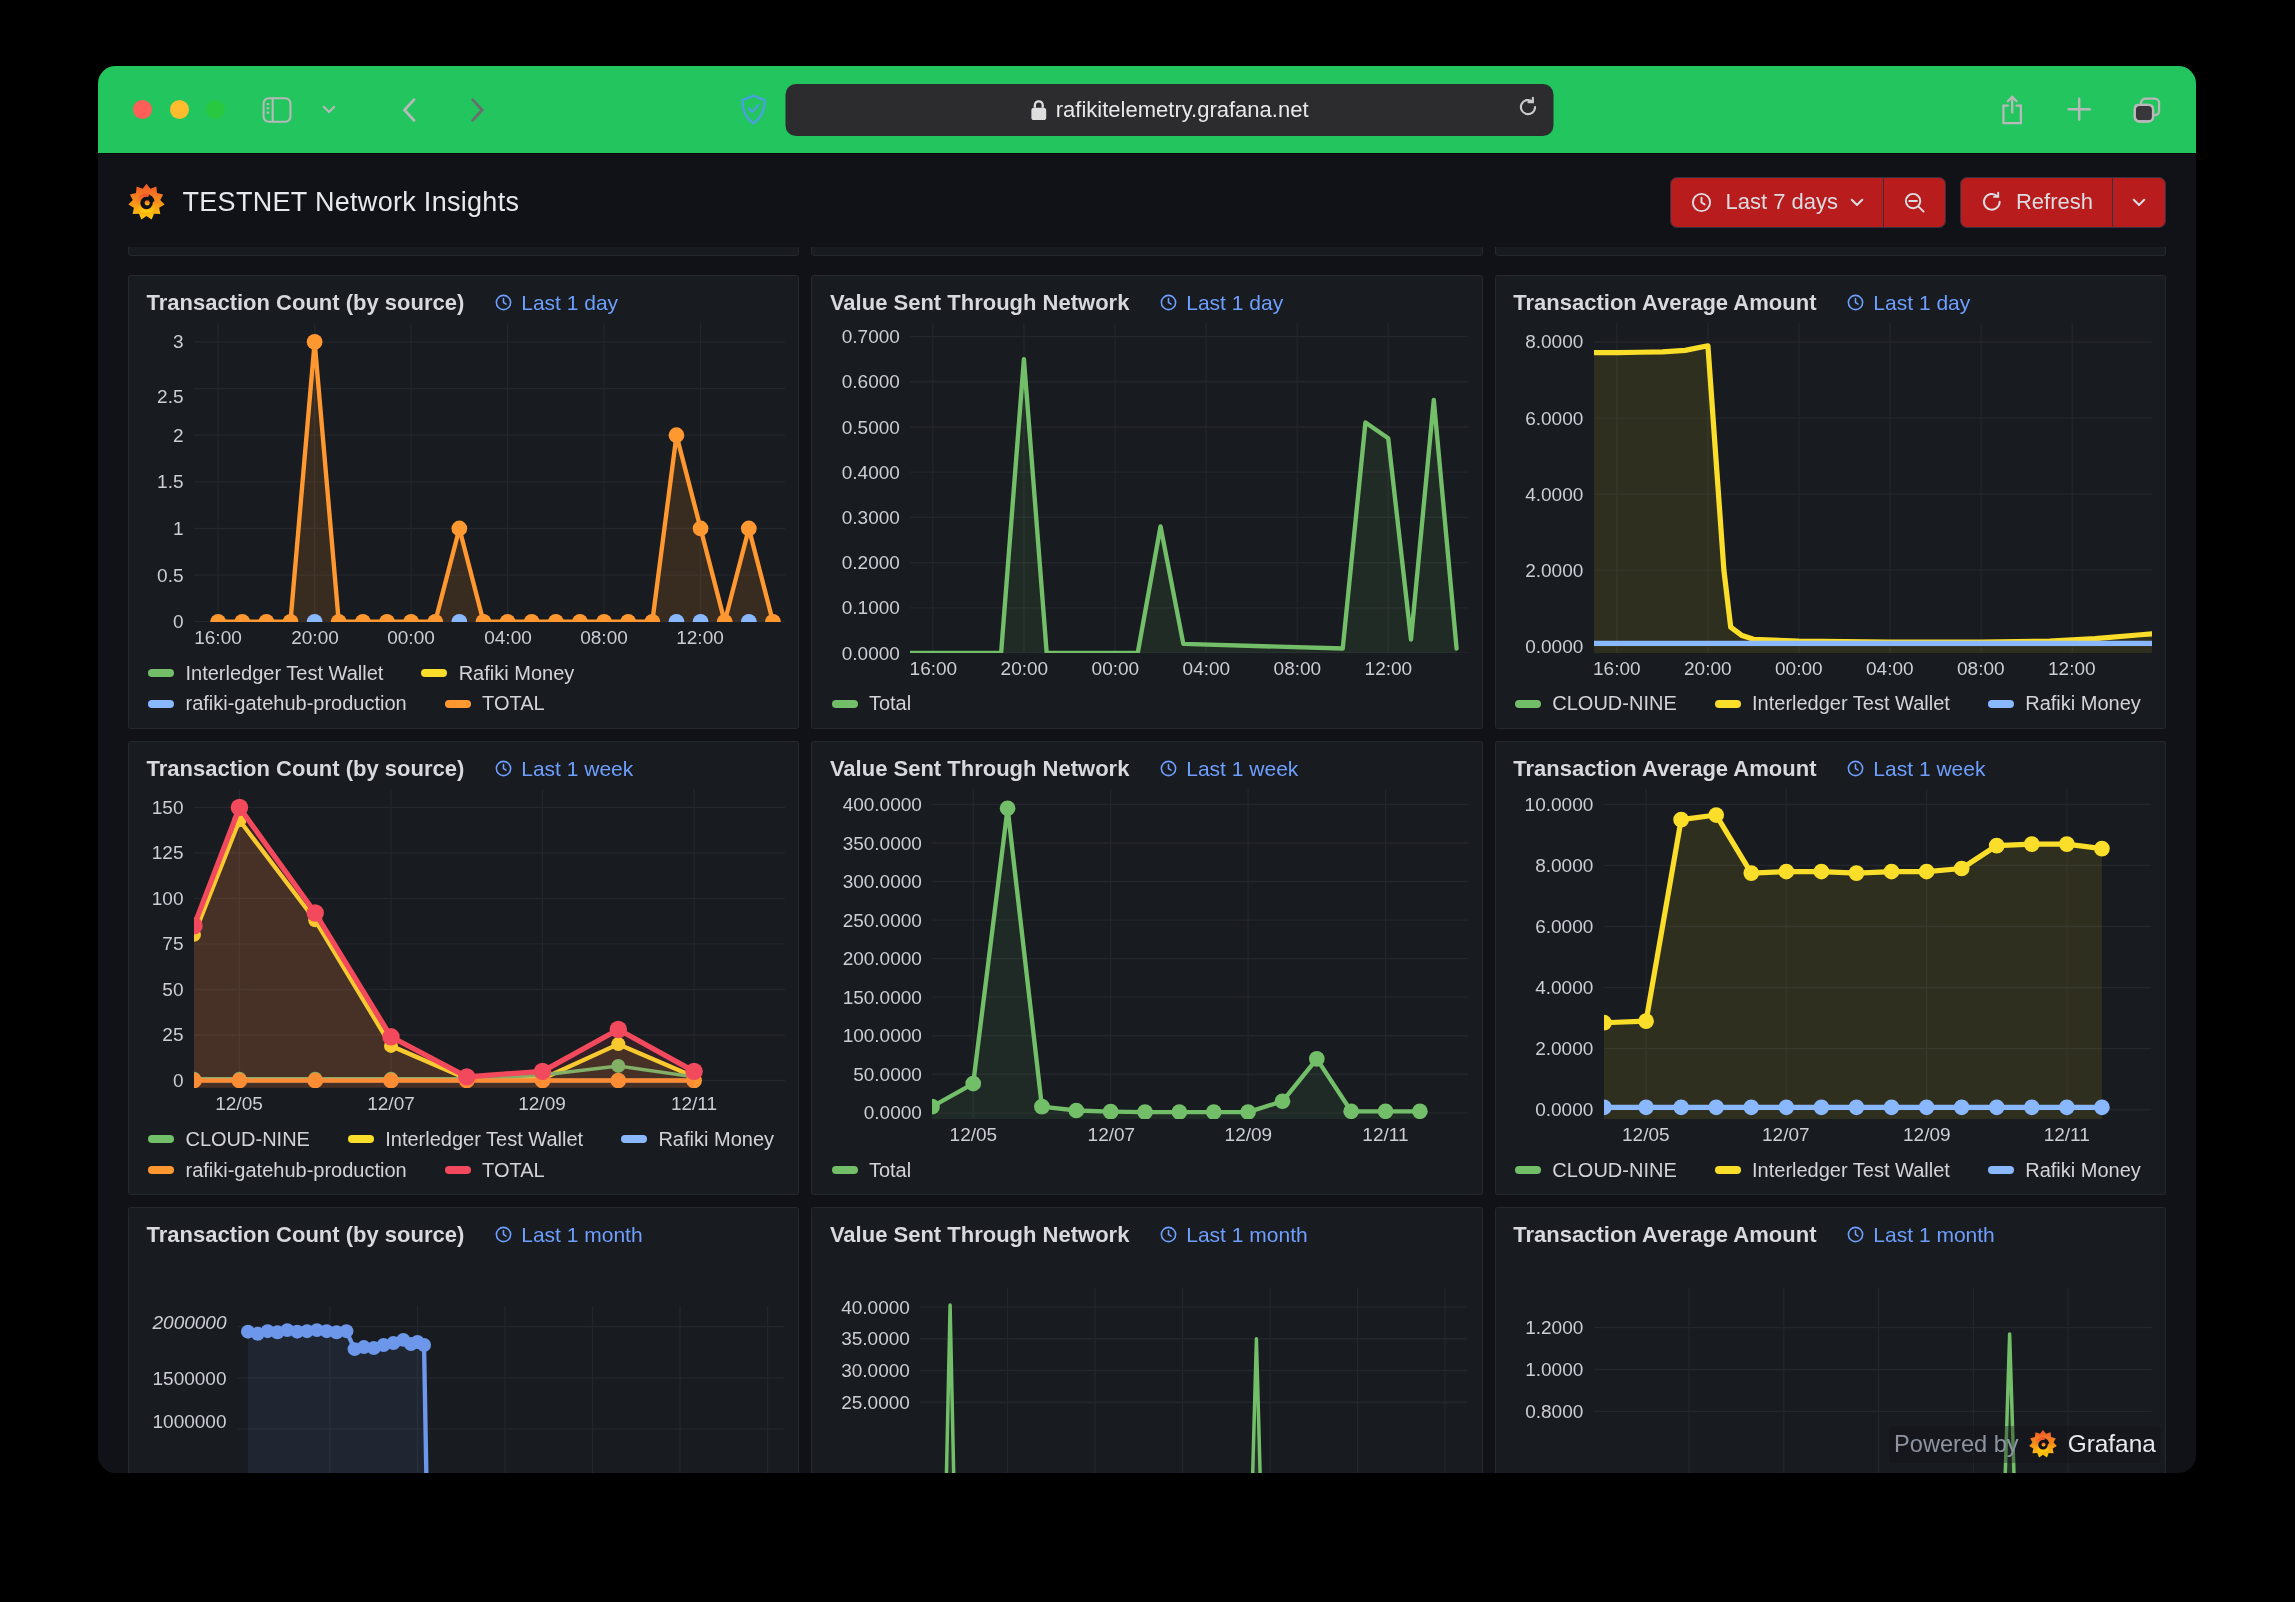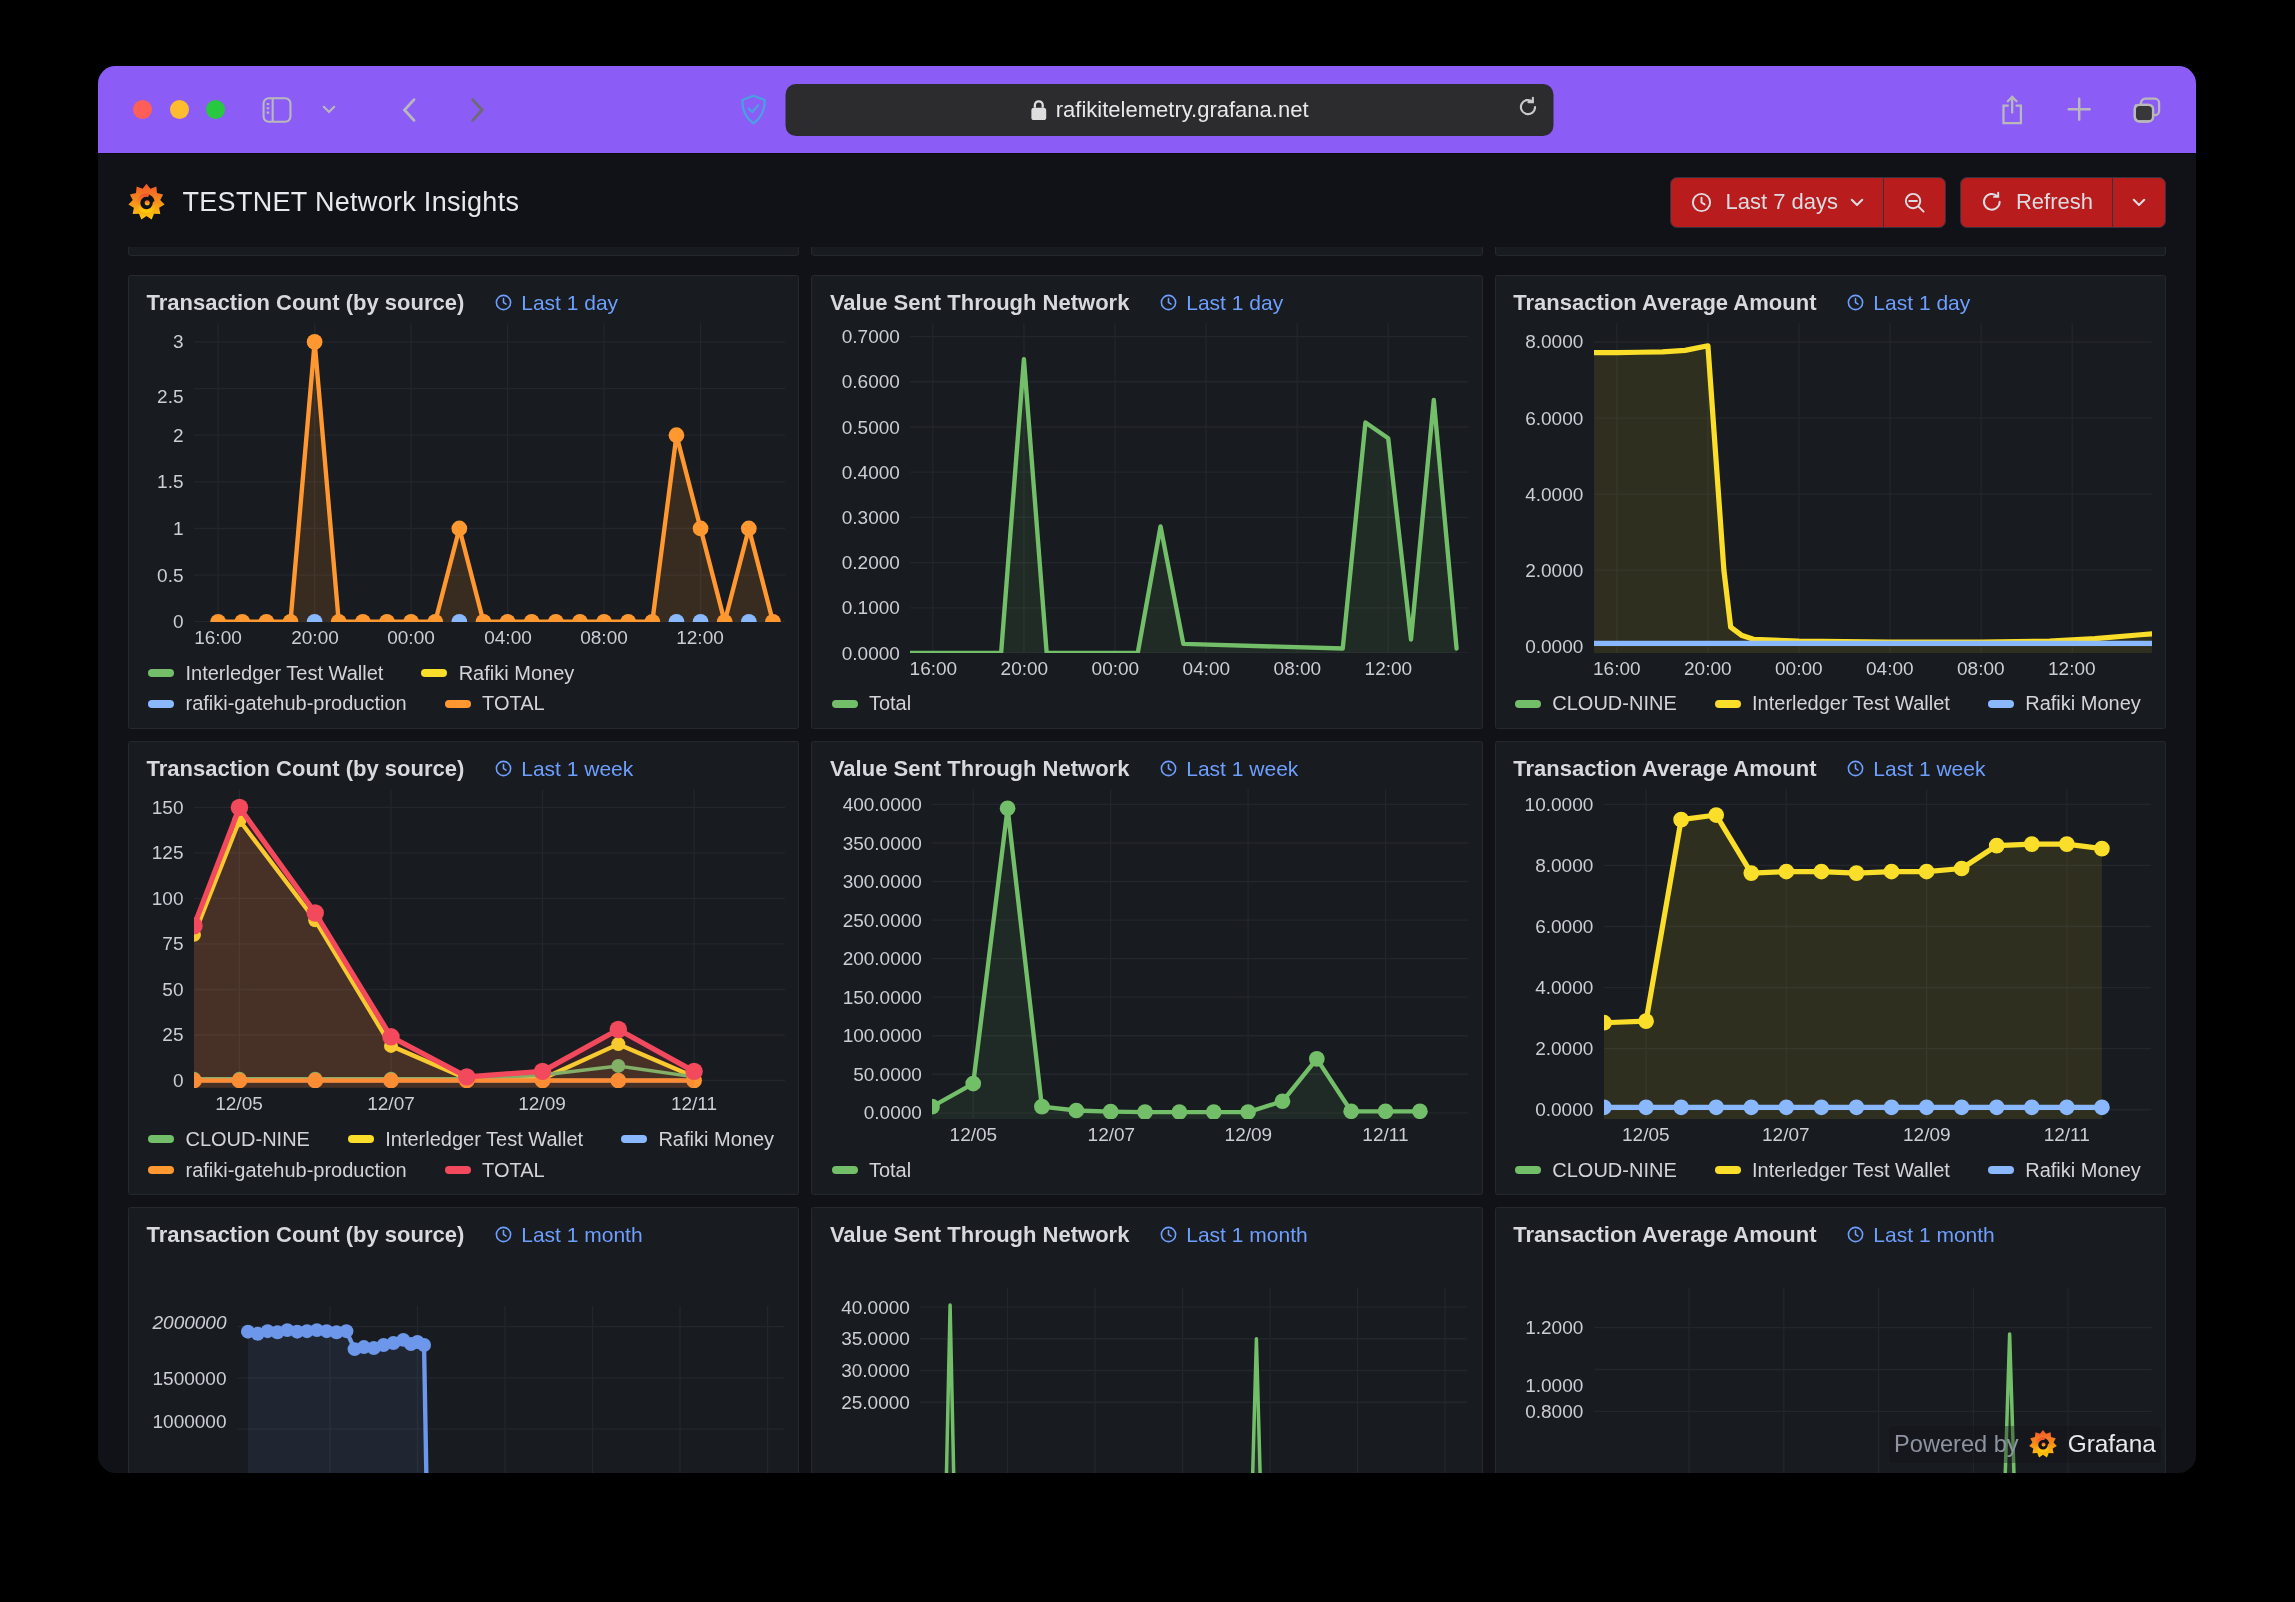--- a/index.html
+++ b/index.html
@@ -8,21 +8,21 @@
     font-family:"Liberation Sans", sans-serif;
     -webkit-font-smoothing:antialiased;
   }
   .window{
     position:absolute;left:98px;top:66px;width:2098px;height:1407px;
     background:#111217;border-radius:17.5px;overflow:hidden;
     box-shadow:0 26px 79px rgba(0,0,0,.85);
   }
   
   .chrome{
-    height:87px;background:#8b5cf6;border-bottom:0.9px solid #0a0a0c;
+    height:87px;background:#22c55e;border-bottom:0.9px solid #0a0a0c;
     display:flex;align-items:center;padding:0 35px;position:relative;
   }
   .lights{display:flex;gap:17.5px;align-items:center;}
   .light{width:19px;height:19px;border-radius:50%;}
   .light.red{background:#ff5f57;} .light.yel{background:#febc2e;} .light.grn{background:#28c840;}
   .chrome-ico{color:#b9b9bb;display:flex;align-items:center;justify-content:center;}
   .chrome-ico.dim{color:#6c6c6f;}
   .chrome-left{display:flex;align-items:center;gap:30px;margin-left:37px;}
   .url-wrap{position:absolute;left:50%;top:50%;transform:translate(-50%,-50%);display:flex;align-items:center;gap:19px;}
   .url-pill{
@@ -811,21 +811,21 @@
               <svg width="19" height="19" viewBox="0 0 24 24" fill="none" stroke="currentColor" stroke-width="2">
                 <circle cx="12" cy="12" r="9"></circle>
                 <path d="M12 7v5l3.2 2" stroke-linecap="round"></path>
               </svg>
               <span>Last 1 month</span>
             </div>
           </div>
           <div class="chart" style="margin-top: 40px; flex: 0 0 349px; height: 349px;">
             <div class="yaxis" style="width: 84px;">
               <div class="ylab" style="top: 28px;">1.2000</div>
-              <div class="ylab" style="top: 70px; margin-top: 16px;">1.0000</div>
+              <div class="ylab" style="top: 70px;">1.0000</div>
               <div class="ylab" style="top: 112px;">0.8000</div>
             </div>
             <div class="plot">
               <svg width="558" height="349" viewBox="0 0 639 400">
                 <line x1="0" x2="639" y1="45.50898203592813" y2="45.50898203592813" stroke="#23262c" stroke-width="1.5"></line>
                 <line x1="0" x2="639" y1="93.4131736526946" y2="93.4131736526946" stroke="#23262c" stroke-width="1.5"></line>
                 <line x1="0" x2="639" y1="141.31736526946105" y2="141.31736526946105" stroke="#23262c" stroke-width="1.5"></line>
                 <line x1="108.63000000000001" x2="108.63000000000001" y1="0" y2="400" stroke="#23262c" stroke-width="1.5"></line>
                 <line x1="217.26000000000002" x2="217.26000000000002" y1="0" y2="400" stroke="#23262c" stroke-width="1.5"></line>
                 <line x1="325.89" x2="325.89" y1="0" y2="400" stroke="#23262c" stroke-width="1.5"></line>

